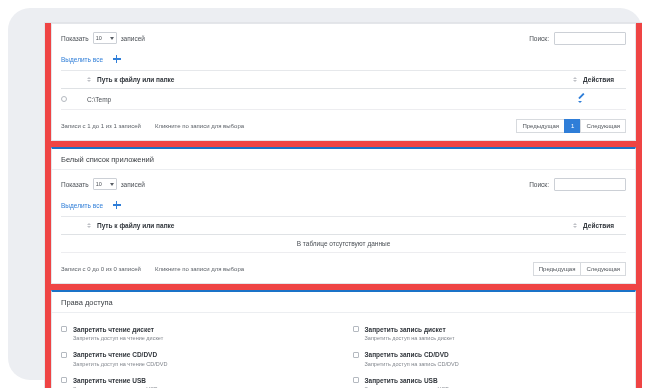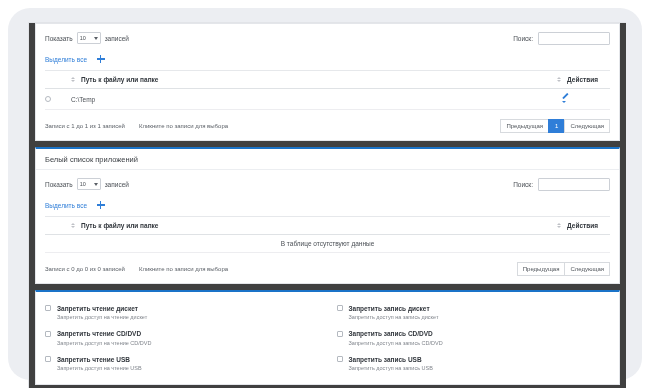--- a/index.html
+++ b/index.html
@@ -18,23 +18,23 @@
   
   .backdrop {
     position: absolute;
     left: 8px; top: 8px;
     width: 634px; height: 372px;
     background: #eceef2;
     border-radius: 22px;
   }
   .page {
     position: absolute;
-    left: 28px; top: 22px;
+    left: 44px; top: 22px;
     width: 598px; height: 366px;
-    background: #404040;
+    background: #ef4444;
     border: 1px solid #e2e4e8;
     border-right: none;
     border-bottom: none;
     overflow: hidden;
   }
   .card {
     background: #ffffff;
     border: 1px solid #e4e6ea;
     border-top: 2px solid #1a73c8;
     margin: 6px 6px 0 6px;
@@ -349,20 +349,21 @@
           <div class="pager">
             <span class="pg">Предыдущая</span>
             <span class="pg">Следующая</span>
           </div>
         </div>
 
       </div>
     </div>
 
     <div class="card">
+      <div class="card-title">Права доступа</div>
       <div class="card-body">
         <div class="perm-grid">
 
           <div class="perm-item">
             <div class="perm-head">
               <span class="cbox"></span>
               <span class="perm-label">Запретить чтение дискет</span>
             </div>
             <div class="perm-desc">Запретить доступ на чтение дискет</div>
           </div>

